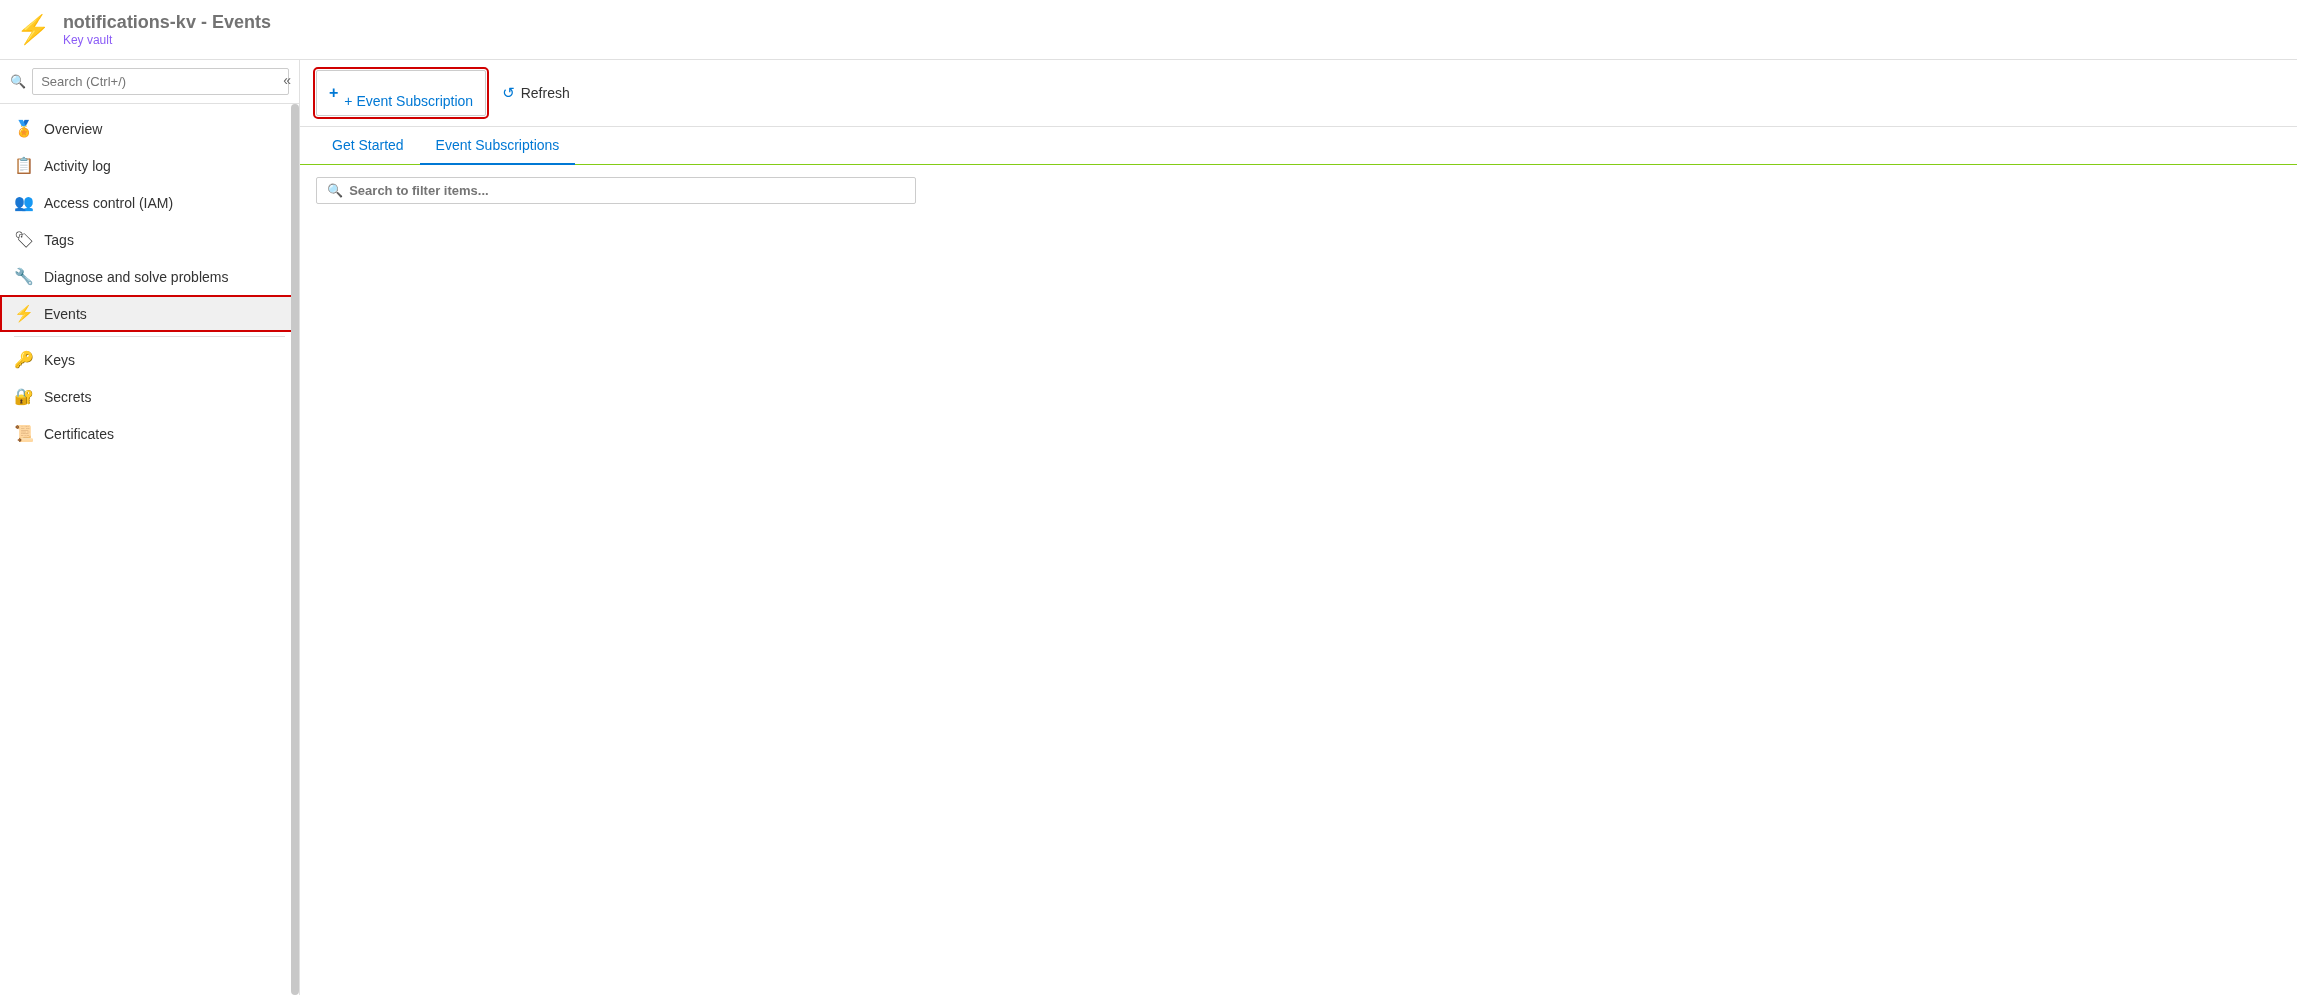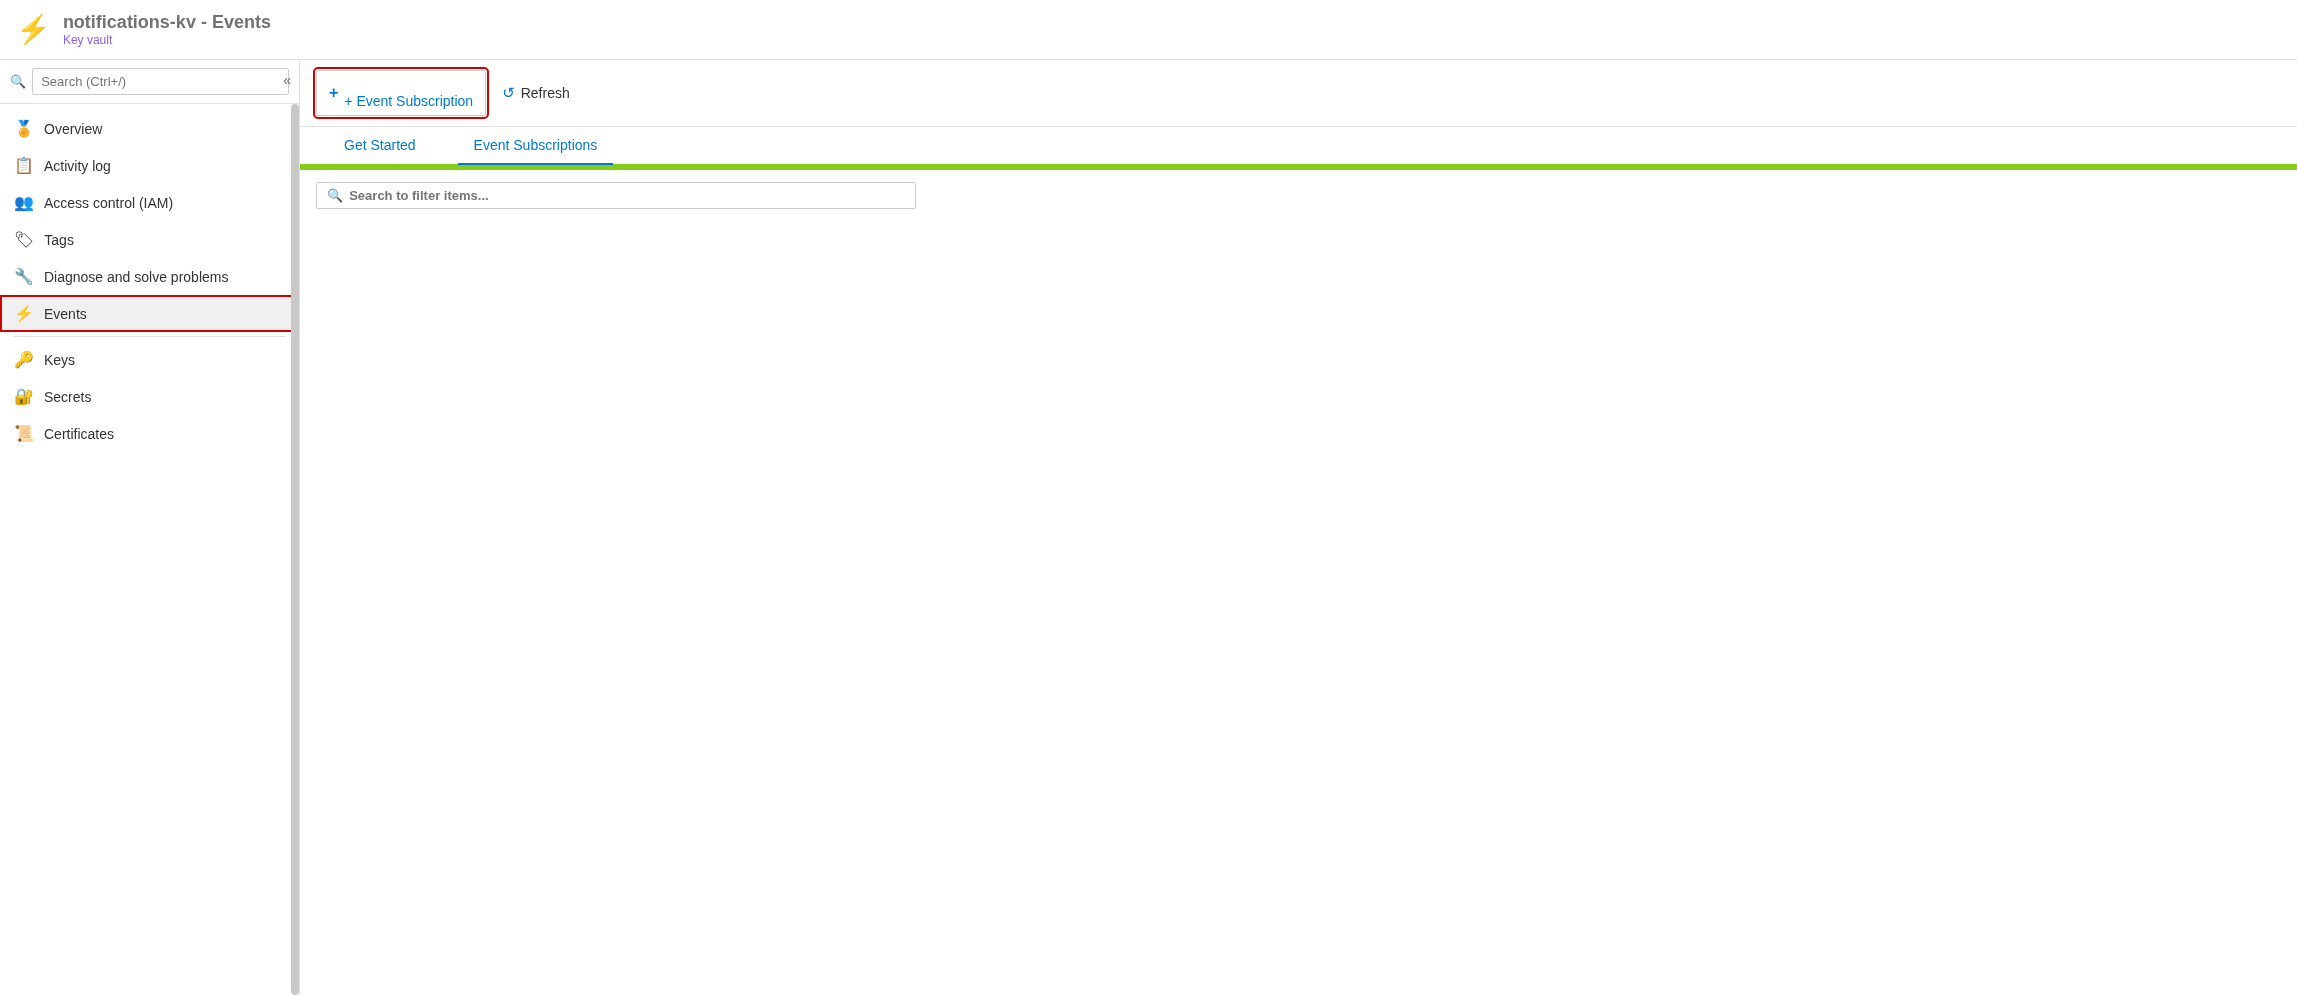--- a/index.html
+++ b/index.html
@@ -36,21 +36,21 @@
     .content { flex: 1; display: flex; flex-direction: column; overflow: hidden; background: #fff; }
 
     .toolbar { display: flex; align-items: center; padding: 10px 16px; border-bottom: 1px solid #e0e0e0; gap: 4px; }
 
     .toolbar-btn { display: flex; align-items: center; gap: 6px; padding: 6px 12px; border: 1px solid #ccc; border-radius: 2px; background: #fff; cursor: pointer; font-size: 14px; color: #0078d4; font-family: inherit; }
     .toolbar-btn.primary-highlight { outline: 2px solid #d00000; outline-offset: 1px; }
 
     .toolbar-btn-text { display: flex; align-items: center; gap: 6px; padding: 6px 12px; background: none; border: none; cursor: pointer; font-size: 14px; color: #333; font-family: inherit; }
 
     
-    .tabs { display: flex; padding: 0 28px; border-bottom: 6px solid #84cc16; gap: 26px; }
+    .tabs { display: flex; padding: 0 16px; border-bottom: 1px solid #84cc16; }
     .tab { padding: 10px 16px; cursor: pointer; font-size: 14px; color: #666; border-bottom: 2px solid transparent; margin-bottom: -1px; }
     .tab.active { color: #0078d4; border-bottom: 2px solid #0078d4; font-weight: 500; }
 
     
     .table-area { flex: 1; padding: 12px 16px; overflow: auto; }
 
     .filter-search { display: flex; align-items: center; gap: 6px; border: 1px solid #ccc; border-radius: 2px; padding: 5px 10px; margin-bottom: 14px; width: 100%; max-width: 600px; }
     .filter-search input { border: none; outline: none; font-size: 13px; color: #666; flex: 1; font-weight: bold; }
 
     .table { width: 100%; border-collapse: collapse; }

